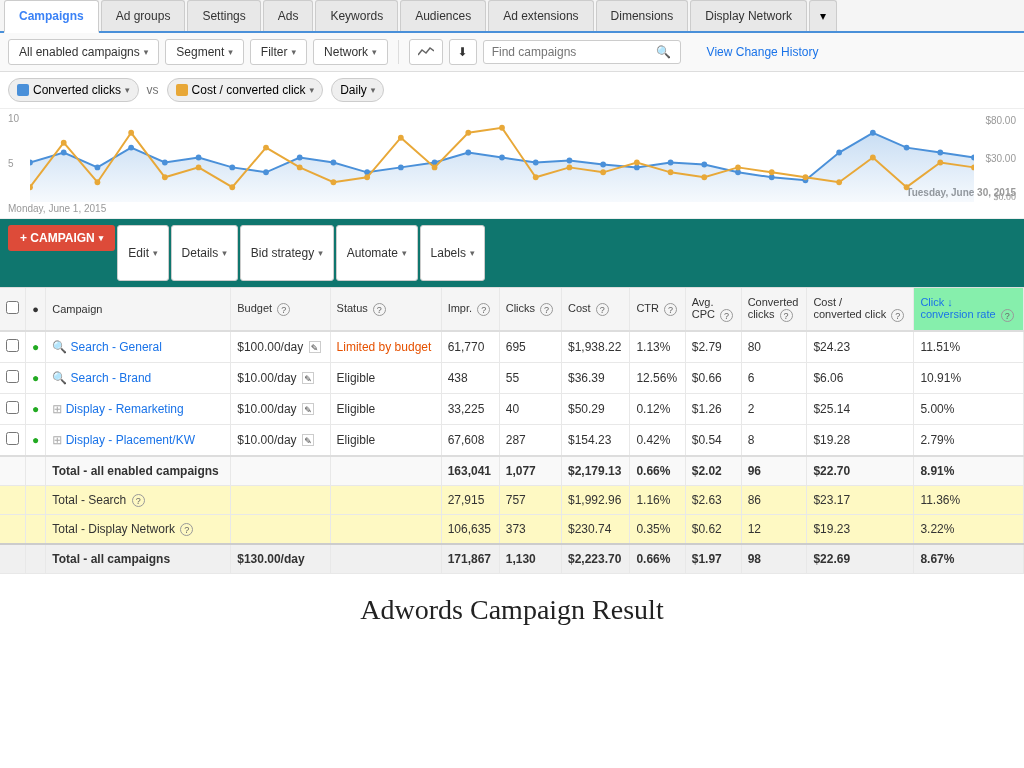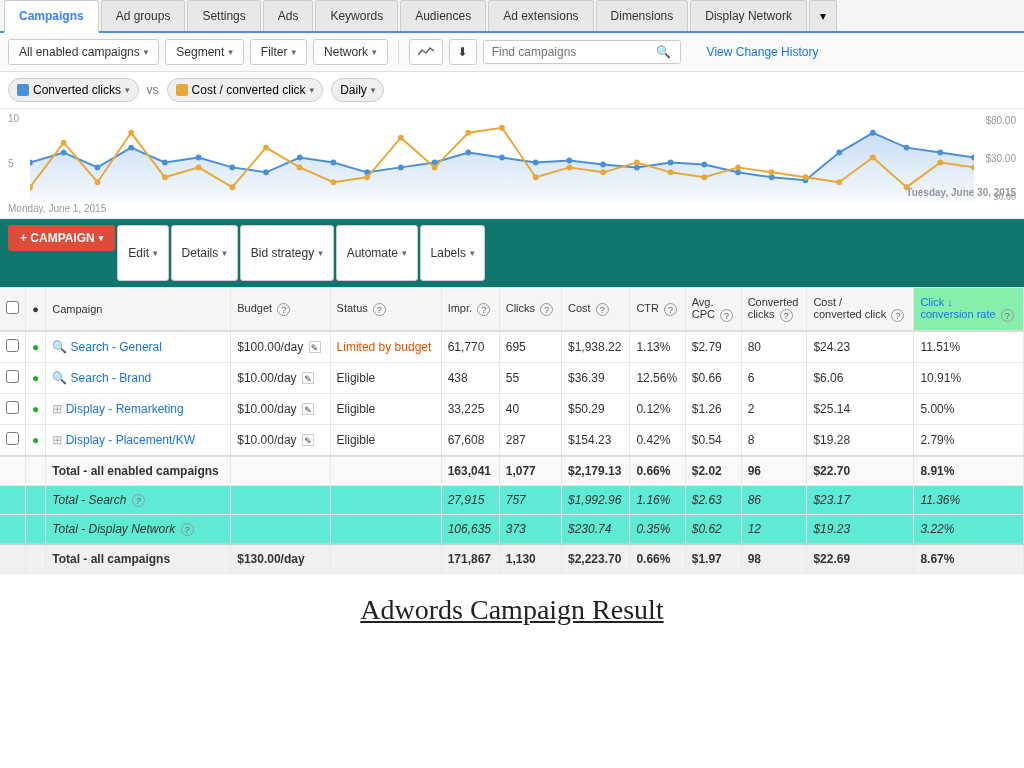--- a/index.html
+++ b/index.html
@@ -41,33 +41,33 @@
     .action-btn { display: flex; align-items: center; gap: 4px; padding: 20px 10px; border: 1px solid #ccc; border-radius: 3px; background: #fff; cursor: pointer; font-size: 12px; color: #333; }
 
     
     .table-container { overflow-x: auto; }
     table { width: 100%; border-collapse: collapse; font-size: 12px; }
     thead tr { background: #f5f5f5; border-bottom: 2px solid #ddd; }
     th { padding: 8px 6px; text-align: left; font-weight: normal; color: #333; border-right: 1px solid #e8e8e8; white-space: nowrap; font-size: 11px; }
     th.sorted { background: #e8f0fe; color: #1a73e8; }
     td { padding: 7px 6px; border-bottom: 1px solid #e8e8e8; border-right: 1px solid #e8e8e8; color: #333; white-space: nowrap; }
     .total-row td { background: #f9f9f9; font-weight: bold; border-top: 2px solid #ddd; }
-    .total-row-sub td { background: #5eead4; font-style: italic; }
+    .total-row-sub td { background: #fef9c3; }
     .final-total td { background: #f0f0f0; font-weight: bold; border-top: 2px solid #ccc; }
     .campaign-link { color: #1a73e8; cursor: pointer; text-decoration: none; }
     .status-limited { color: #e65100; cursor: pointer; }
     .status-eligible { color: #333; }
     .help-icon { display: inline-block; width: 13px; height: 13px; border-radius: 50%; border: 1px solid #999; text-align: center; line-height: 12px; font-size: 9px; color: #666; cursor: pointer; vertical-align: middle; margin-left: 2px; }
     .checkbox-col { width: 20px; text-align: center; }
     .col-dot { width: 20px; text-align: center; }
     input[type="checkbox"] { cursor: pointer; }
     .budget-edit { display: inline-block; width: 12px; height: 12px; border: 1px solid #ccc; cursor: pointer; vertical-align: middle; font-size: 9px; text-align: center; line-height: 12px; margin-left: 2px; }
 
     
-    .page-footer { text-align: center; padding: 20px; font-size: 28px; font-family: 'Times New Roman', serif; color: #222; text-decoration: underline; }
+    .page-footer { text-align: center; padding: 20px; font-size: 28px; font-family: 'Times New Roman', serif; color: #222; }
   </style>
 </head>
 <body>
 
 <div class="nav-tabs">
   <div class="nav-tab active">Campaigns</div>
   <div class="nav-tab">Ad groups</div>
   <div class="nav-tab">Settings</div>
   <div class="nav-tab">Ads</div>
   <div class="nav-tab">Keywords</div>

